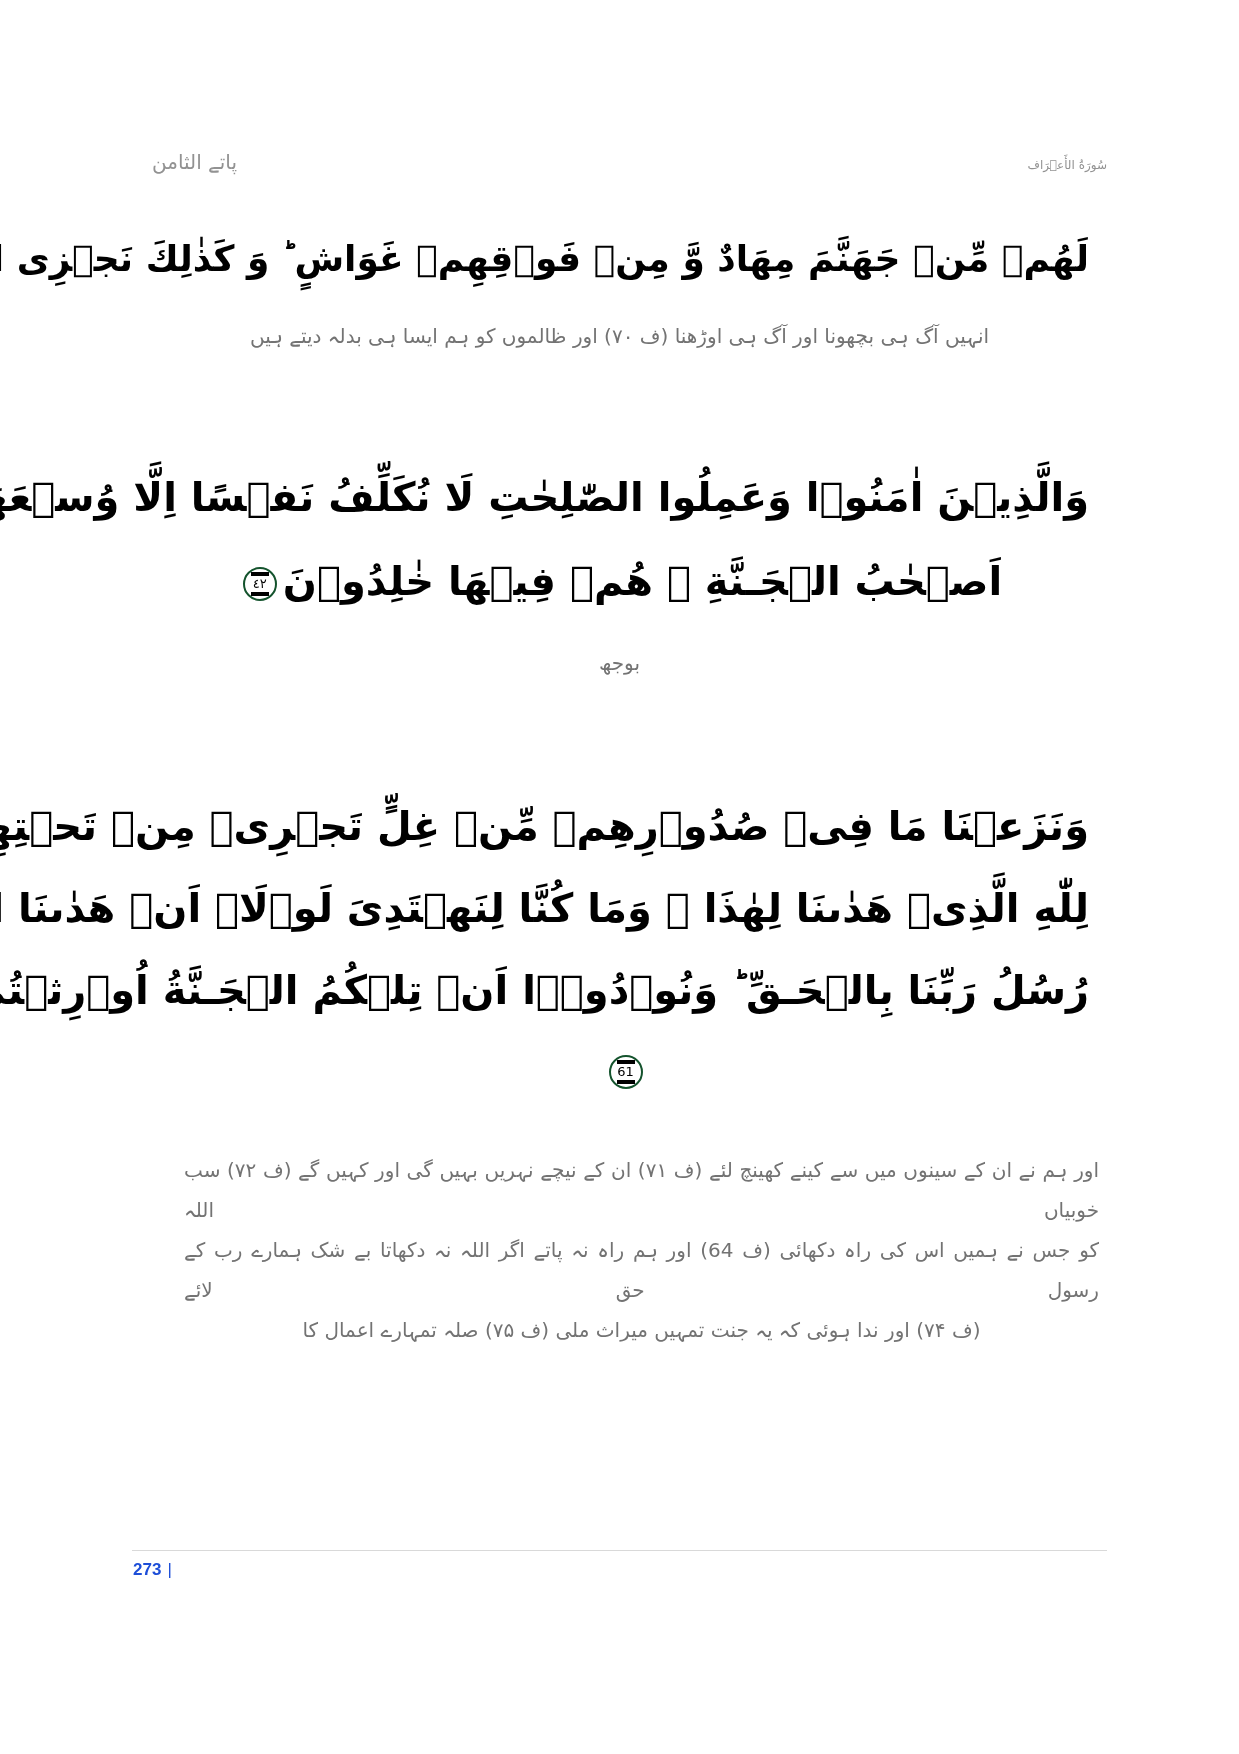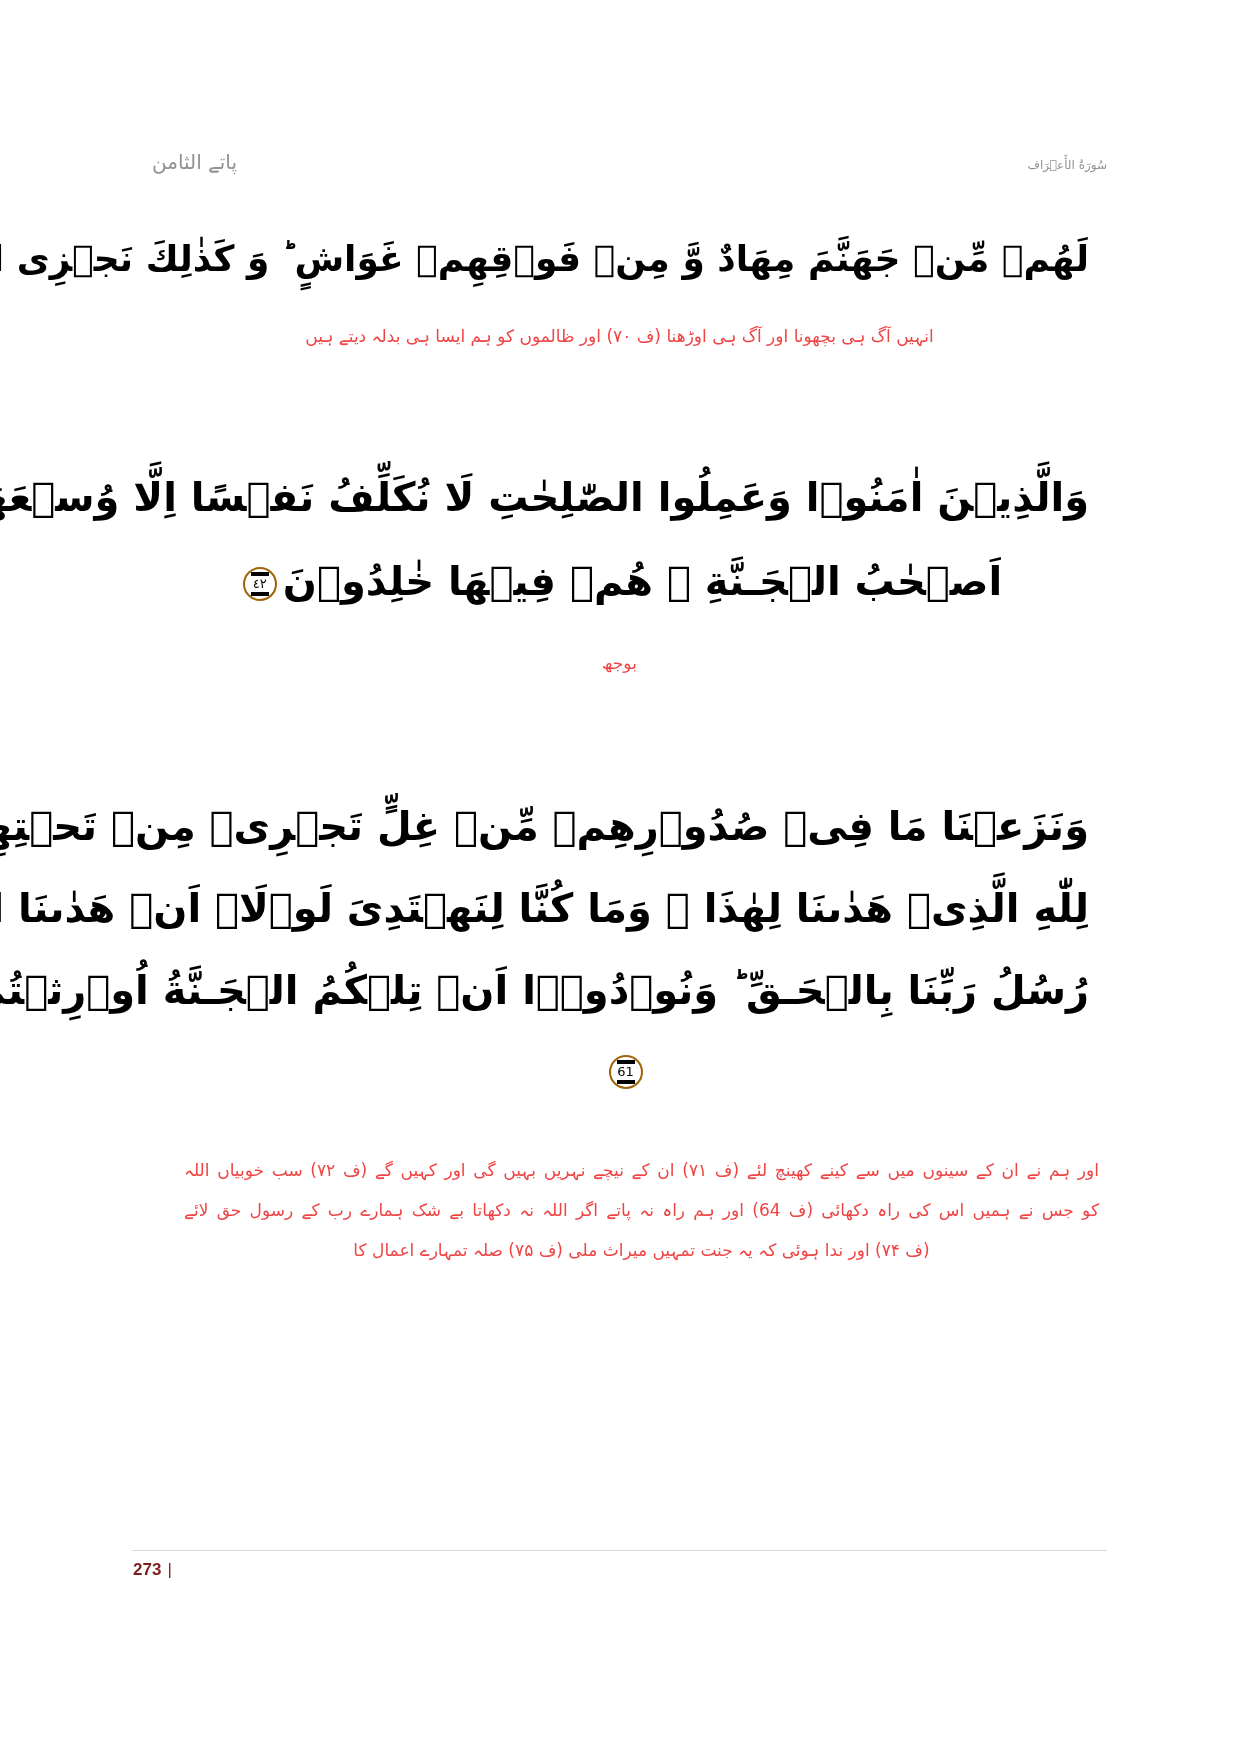--- a/index.html
+++ b/index.html
@@ -10,36 +10,36 @@
     .header-left { position: absolute; left: 152px; top: 150px; font-family: "DejaVu Sans", sans-serif;
                    font-size: 20px; color: #777; direction: rtl; letter-spacing: -1px; opacity: .8; }
     .ayah { position: absolute; left: 150px; right: 150px; direction: rtl; text-align: center;
             font-family: "DejaVu Sans", sans-serif; font-weight: bold; color: #000; }
     .ayah-line { display: block; white-space: nowrap; }
     .ayah-1 { top: 228px; font-size: 36px; line-height: 62px; }
     .ayah-2 { top: 455px; font-size: 40px; line-height: 84px; }
     .ayah-3 { top: 785px; font-size: 40px; line-height: 82px; }
     .ayah-3 .ayah-line { text-align: justify; text-align-last: justify; }
     .ayah-2 .first { text-align: justify; text-align-last: justify; }
-    .marker { display: inline-block; width: 34px; height: 34px; border: 2px solid #a16207; border-radius: 50%;
+    .marker { display: inline-block; width: 34px; height: 34px; border: 2px solid #14532d; border-radius: 50%;
               font-size: 13px; line-height: 30px; text-align: center; vertical-align: middle;
               box-sizing: border-box; margin: 0 6px; font-weight: normal; position: relative; }
     .marker::before, .marker::after { content: ""; position: absolute; left: 6px; right: 6px; height: 4px; background: #000; }
     .marker::before { top: 3px; } .marker::after { bottom: 3px; }
     .marker-center { position: absolute; left: 50%; transform: translateX(-50%); top: 1055px; }
     .tr { position: absolute; left: 140px; right: 140px; direction: rtl; text-align: center;
-          font-family: "DejaVu Sans", sans-serif; font-size: 17px; color: #ef4444; }
+          font-family: "DejaVu Sans", sans-serif; font-size: 20px; color: #737373; }
     .tr-1 { top: 322px; line-height: 28px; }
     .tr-2 { top: 638px; line-height: 50px; }
     .tr-2 .l1 { text-align: justify; text-align-last: justify; display: block; }
     .tr-3 { top: 1150px; line-height: 40px; margin-left: 44px; }
     .tr-3 .justify { text-align: justify; text-align-last: justify; display: block; }
     .footer-rule { position: absolute; left: 132px; right: 132px; top: 1550px; height: 1px; background: #d9d9d9; }
     .page-num { position: absolute; left: 133px; top: 1560px; font-family: "Liberation Sans", sans-serif;
-                font-weight: bold; font-size: 17px; color: #7f1d1d; }
+                font-weight: bold; font-size: 17px; color: #1d4ed8; }
     .page-sep { margin-left: 6px; font-weight: normal; }
     .tr span { display: block; }
   </style>
 </head>
 <body>
 
 <div class="header-right">سُورَةُ الأَعۡرَاف</div>
 <div class="header-left">پاتے الثامن</div>
 
 <div class="ayah ayah-1">

